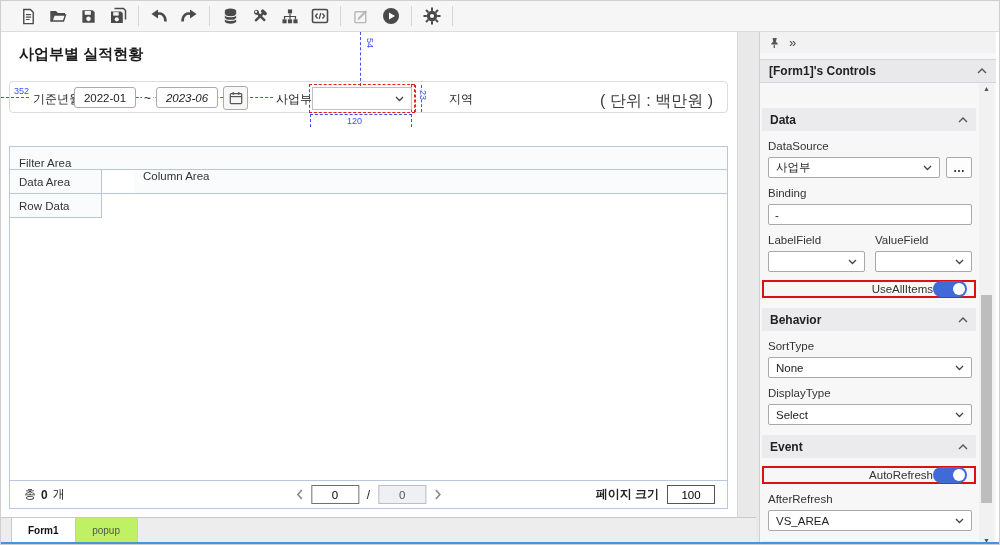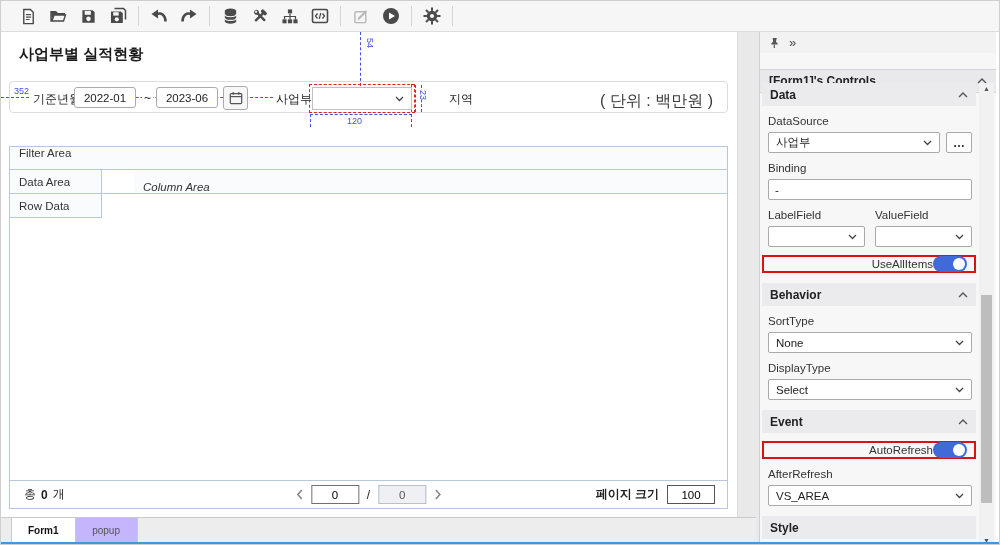--- a/index.html
+++ b/index.html
@@ -39,55 +39,55 @@
   .g-label { position:absolute; font-size:9px; color:#4150e6; background:rgba(255,255,255,.85); padding:0 2px; }
   .g-rot { writing-mode:vertical-rl; }
   .g-wline { position:absolute; top:82px; left:309px; width:102px; border-top:1px dashed #4150e6; }
   .g-wtickL { position:absolute; left:309px; top:82px; height:13px; border-left:1px dashed #4150e6; }
   .g-wtickR { position:absolute; left:410px; top:52px; height:43px; border-left:1px dashed #4150e6; }
   .g-hbr { position:absolute; left:414px; top:53px; height:27px; border-left:1px dashed #4150e6; border-right:1px dashed #4150e6; width:7px;}
   
   .grid { position:absolute; left:8px; top:114px; width:719px; height:363px;
     border:1px solid #b9c7de; background:#fff; }
   .garea { font-size:11.5px; color:#333; background:#f9fbfd; border-color:#b9c7de; }
-  .g-filter { height:23px; border-bottom:1px solid #b9c7de; display:flex; align-items:flex-start; padding-left:9px; }
+  .g-filter { height:23px; border-bottom:1px solid #b9c7de; display:flex; align-items:flex-end; padding-left:9px; }
   .g-row2 { height:24px; border-bottom:1px solid #b9c7de; display:flex;gap:32px; }
   .g-data { width:92px; border-right:1px solid #b9c7de; display:flex; align-items:center; padding-left:9px; }
-  .g-col { flex:1; display:flex; align-items:flex-end; padding-left:9px;font-style:italic; }
+  .g-col { flex:1; display:flex; align-items:flex-start; padding-left:9px; }
   .g-rowarea { width:92px; height:24px; border-right:1px solid #b9c7de; border-bottom:1px solid #b9c7de;
     display:flex; align-items:center; padding-left:9px; }
   .g-pag { position:absolute; bottom:0; left:0; right:0; height:28px; border-top:1px solid #b9c7de;
     display:flex; align-items:center; font-size:12px; }
   .pag-total { margin-left:14px; display:flex; align-items:center; gap:5px; }
   .pag-center { position:absolute; left:50%; transform:translateX(-50%); display:flex; align-items:center; gap:8px; }
   .pag-input { width:48px; height:19px; border:1px solid #707070; text-align:center; font-size:11.5px; background:#fff; font-family:"Liberation Sans",sans-serif;}
   .pag-input.dis { background:#eef0f3; border-color:#b9bfc7; color:#555; }
   .pag-right { margin-left:auto; margin-right:12px; display:flex; align-items:center; gap:8px; }
   .ps-input { width:48px; height:19px; border:1px solid #555; text-align:center; font-size:11.5px; background:#fff; font-family:"Liberation Sans",sans-serif;}
   .pchev { cursor:pointer; display:flex; align-items:center; }
   
   .tabstrip { position:absolute; top:516px; left:0; width:755px; height:27px;
     background:#ededed; border-top:1px solid #c9c9c9; display:flex; align-items:stretch; padding-left:10px; }
   .tab { min-width:62px; padding:0 16px; display:flex; align-items:center; justify-content:center;
     font-size:10px; border:1px solid #c9c9c9; border-top:none; cursor:pointer; }
   .tab.active { background:#fff; font-weight:bold; color:#111; }
-  .tab.inactive { background:#c4b5fd; color:#555; border-left:none; }
+  .tab.inactive { background:#bef264; color:#555; border-left:none; }
   .gapcol { position:absolute; top:31px; left:737px; width:21px; height:514px; background:#e9e9e9; }
   
   .panel { position:absolute; top:31px; left:758px; width:237px; height:514px;
     background:#f7f7f8; border-left:1px solid #d0d0d0; }
   .pin-bar { height:21px; background:#f2f2f3; display:flex; align-items:center; gap:9px; padding-left:9px;
     font-size:11px; color:#444; }
-  .ctrl-hdr { margin-top:16px; height:24px; background:#e9e9ec; border-top:1px solid #d6d6da; border-bottom:1px solid #d6d6da;
+  .ctrl-hdr { margin-top:6px; height:24px; background:#e9e9ec; border-top:1px solid #d6d6da; border-bottom:1px solid #d6d6da;
     display:flex; align-items:center; padding:0 9px; font-weight:bold; font-size:12px; color:#222; cursor:pointer;}
   .ctrl-hdr .chev, .sec .chev { margin-left:auto; }
   .props { position:absolute; top:51px; left:0; right:20px; bottom:0; padding:0 4px 0 8px; overflow:hidden; }
   .sec { height:23px; background:#ebebee; display:flex; align-items:center; padding:0 8px;
     font-weight:bold; font-size:12px; color:#222; margin:10px -4px 0 -6px; cursor:pointer; }
-  .sec.first { margin-top:0; }
+  .sec.first { margin-top:25px; }
   .plabel { margin:9px 0 5px; font-size:11.5px; color:#333; }
   .combo { height:21px; background:#fff; border:1px solid #a9a9a9; border-radius:2px;
     display:flex; align-items:center; justify-content:space-between; padding:0 7px; font-size:11.5px; color:#222; cursor:pointer;}
   .ds-row { display:flex; gap:6px; align-items:center; }
   .ds-row .combo { flex:1; }
   .more-btn { width:26px; height:21px; border:1px solid #a9a9a9; border-radius:2px; background:#fdfdfd;
     display:flex; align-items:center; justify-content:center; font-weight:bold; color:#333; cursor:pointer; line-height:1;}
   .tinput { width:100%; height:21px; border:1px solid #a9a9a9; border-radius:2px; font-size:11.5px;
     padding:0 6px; background:#fff; font-family:"Liberation Sans",sans-serif; color:#222;}
   .twocol { display:flex; gap:10px; }
@@ -239,21 +239,21 @@
   <div class="g-wtickL"></div>
   <div class="g-wtickR"></div>
   <div class="g-label" style="left:344px; top:84px;">120</div>
   <div class="g-hbr"></div>
   <div class="g-label g-rot" style="left:415px; top:58px;">23</div>
 
   <div class="filter-bar">
     <span class="flabel" style="left:21px;">기준년월</span>
     <input class="finput" style="left: 64px;" readonly="" value="2022-01">
     <span class="flabel" style="left:132px;">~</span>
-    <input class="finput" style="left: 146px;" readonly="" value="2023-06">
+    <input class="finput" style="left: 146px; font-style: italic;" readonly="" value="2023-06">
     <div class="cal-btn">
       <svg width="14" height="14" viewBox="0 0 16 16">
           <rect x="1.5" y="3" width="13" height="11.5" rx="1" fill="none" stroke="#555" stroke-width="1.4"></rect>
           <line x1="1.5" y1="6.4" x2="14.5" y2="6.4" stroke="#555" stroke-width="1.4"></line>
           <line x1="4.8" y1="1.2" x2="4.8" y2="4.2" stroke="#555" stroke-width="1.4"></line>
           <line x1="11.2" y1="1.2" x2="11.2" y2="4.2" stroke="#555" stroke-width="1.4"></line>
         </svg>
     </div>
     <span class="flabel" style="left:264px;">사업부</span>
     <div class="combo-sel">

